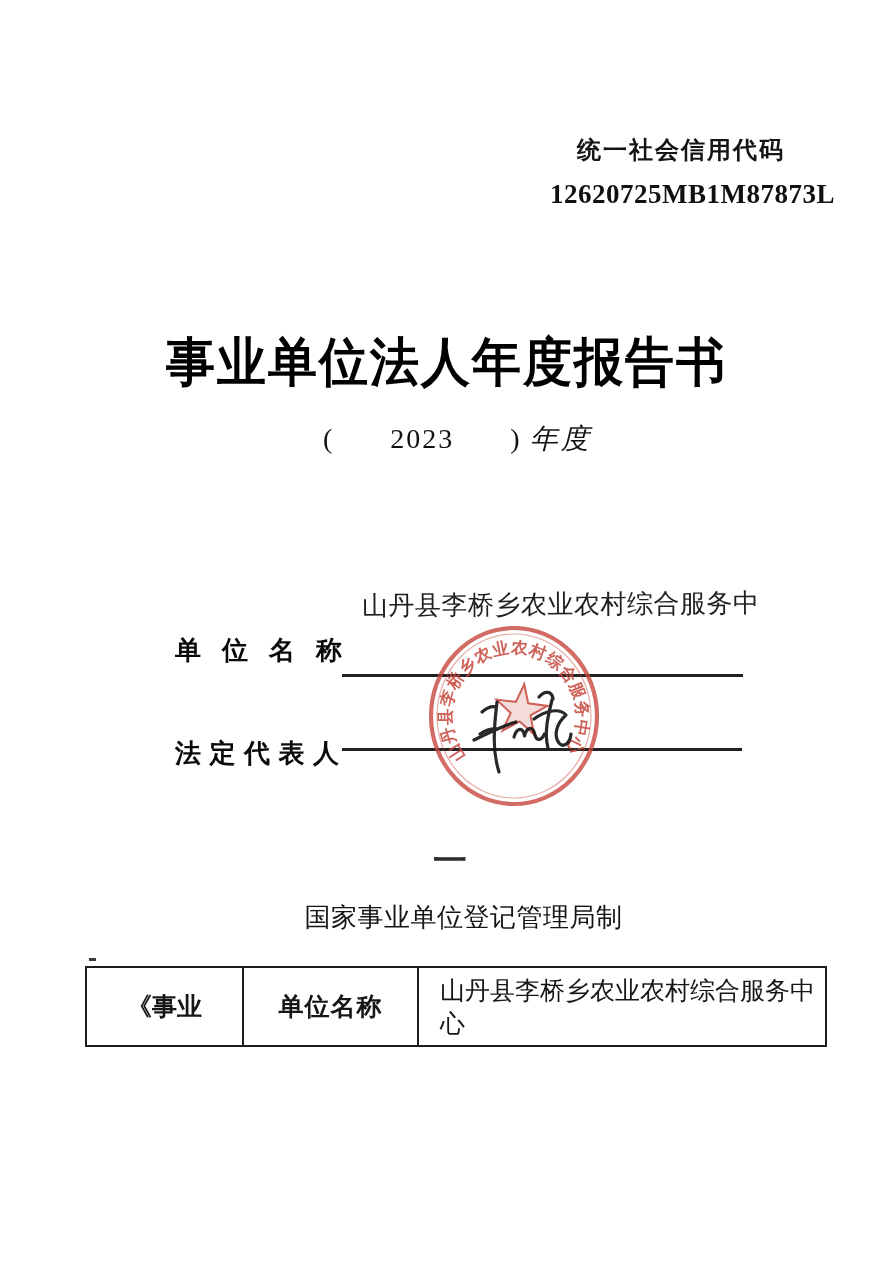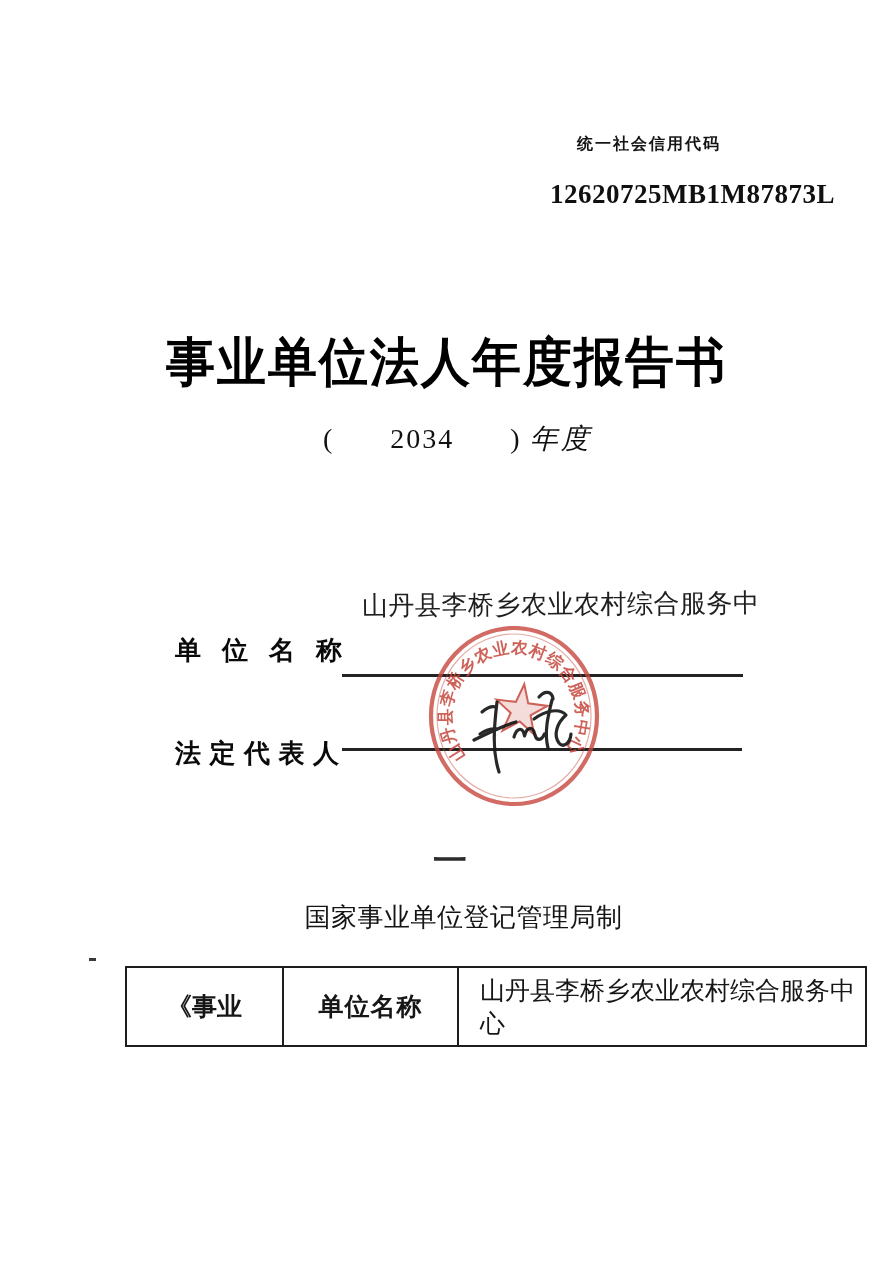--- a/index.html
+++ b/index.html
@@ -8,21 +8,21 @@
     background:#ffffff;
     position:relative;
     font-family:"Liberation Serif","DejaVu Serif",serif;
     color:#1b1b1b;
     overflow:hidden;
   }
   .abs{position:absolute;}
   
   .credit-label{
     left:577px;top:134px;
-    font-size:16px;letter-spacing:2px;font-weight:600;
+    font-size:24px;letter-spacing:2px;font-weight:600;
     color:#141414;
   }
   .credit-code{
     left:550px;top:179px;
     font-size:27px;letter-spacing:0.5px;font-weight:600;
     color:#101010;
   }
   
   .doc-title{
     left:0;top:330px;width:893px;
@@ -83,41 +83,40 @@
   
   .pre-table-mark{
     left:89px;top:958px;width:7px;height:3px;background:#3a3a3a;
   }
   
   .foot-table{
     left:85px;top:966px;width:742px;height:81px;
     border:2.5px solid #1d1d1d;
     display:flex;box-sizing:border-box;
     background:#fff;
-    margin-left:40px;
   }
   .foot-table .cell{
     display:flex;align-items:center;justify-content:center;
     box-sizing:border-box;height:100%;
     font-size:25px;color:#161616;
   }
   .cell-1{width:157px;border-right:2px solid #1d1d1d;font-weight:700;}
   .cell-2{width:175px;border-right:2px solid #1d1d1d;font-weight:700;letter-spacing:1px;}
   .cell-3{flex:1;justify-content:flex-start;padding-left:21px;font-size:24px;letter-spacing:0;}
 </style>
 </head>
 <body>
 
 <div class="abs credit-label">统一社会信用代码</div>
 <div class="abs credit-code">12620725MB1M87873L</div>
 
 <div class="abs doc-title">事业单位法人年度报告书</div>
 
 <div class="abs year-line">
-  <span class="open">(</span><span class="yr">2034</span><span class="close">)</span><span class="suffix">年度</span>
+  <span class="open">(</span><span class="yr">2023</span><span class="close">)</span><span class="suffix">年度</span>
 </div>
 
 <div class="abs unit-value">山丹县李桥乡农业农村综合服务中</div>
 
 <div class="abs field-label label-unit">单位名称</div>
 <div class="abs field-line line1"></div>
 <div class="abs field-label label-rep">法定代表人</div>
 <div class="abs field-line line2"></div>
 
 <svg class="abs seal-svg" width="172" height="184" viewBox="0 0 172 184">

